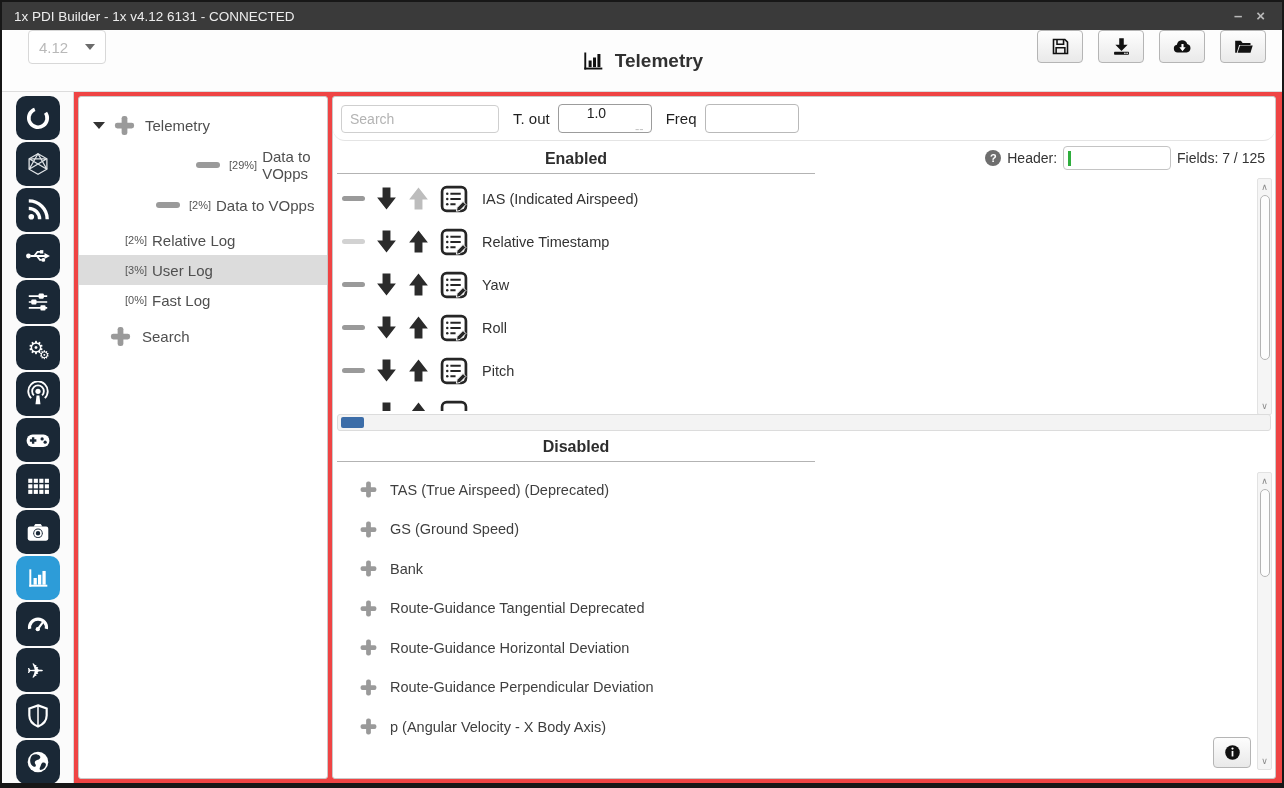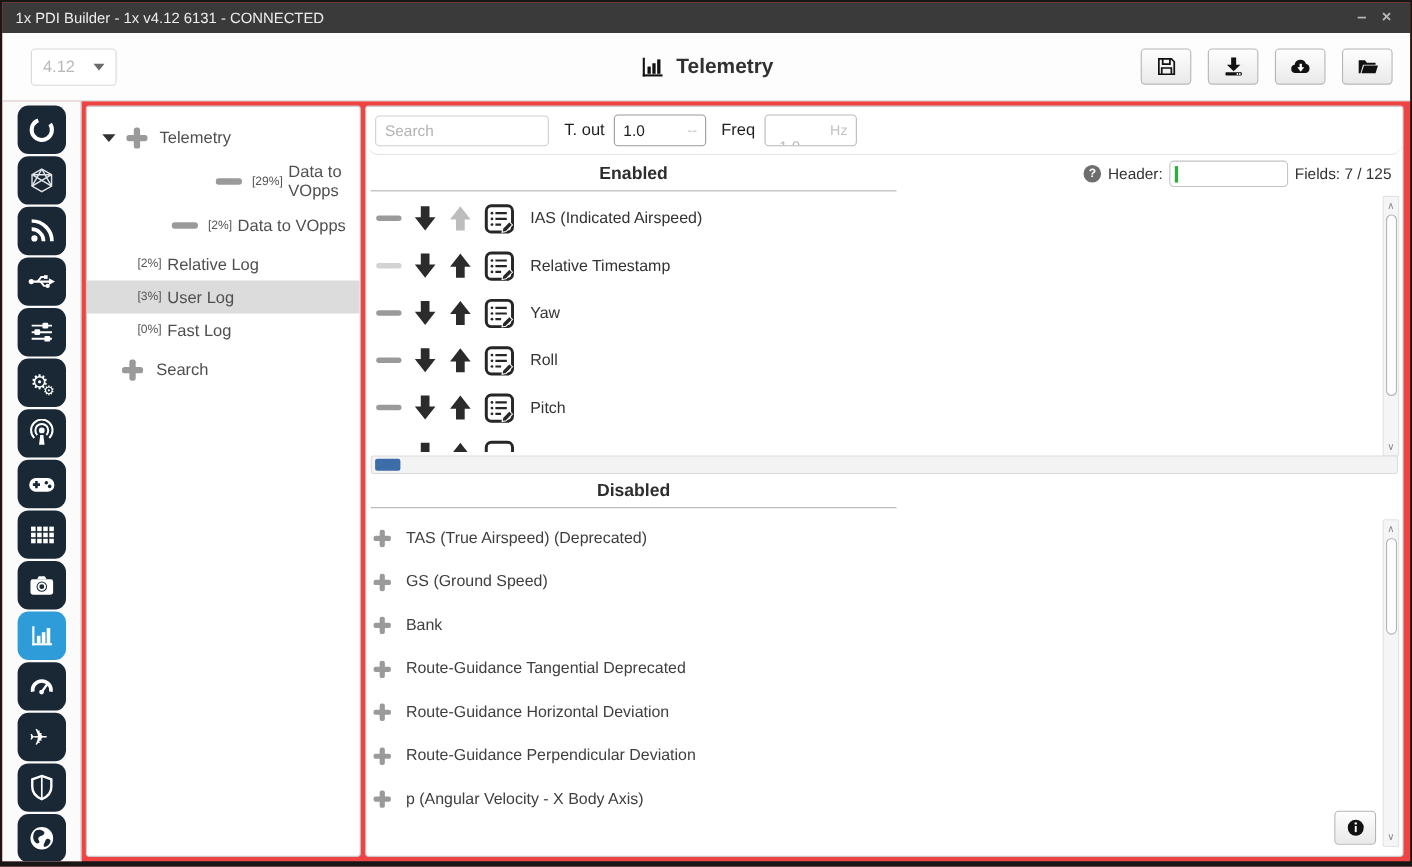--- a/index.html
+++ b/index.html
@@ -9,21 +9,21 @@
             border-bottom-width:5px; position:relative; overflow:hidden; }
 
   
   .titlebar { height:28px; background:#3a3a3a; color:#ededed; display:flex; align-items:center;
               font-size:13.5px; padding:0 10px 0 12px; }
   .titlebar .spacer { flex:1; }
   .win-btn { color:#b9b9b9; font-size:15px; font-weight:bold; padding:0 7px; cursor:default; line-height:26px; }
 
   
   .appheader { height:62px; background:#fdfdfd; border-bottom:1px solid #dcdcdc; display:flex;
-               align-items:center; position:relative; }
+               position:relative; }
   .version-box { margin-left:26px; width:78px; height:34px; border:1px solid #d8d8d8; border-radius:4px;
                  background:#fff; display:flex; align-items:center; padding:0 10px; color:#b9b9b9; font-size:15px; }
   .version-box .caret { margin-left:auto; width:0; height:0; border-left:5px solid transparent;
                         border-right:5px solid transparent; border-top:6px solid #6b6b6b; }
   .page-title-wrap { position:absolute; left:50%; top:50%; transform:translate(-50%,-50%);
                      display:flex; align-items:center; gap:10px; }
   .page-title-wrap svg { width:24px; height:24px; }
   .page-title { font-size:19px; font-weight:bold; color:#313131; }
   .toolbar { margin-left:auto; display:flex; gap:15px; padding-right:16px; }
   .tool-btn { width:46px; height:33px; border:1px solid #b5b5b5; border-radius:4px;
@@ -56,22 +56,22 @@
   
   .mainpanel { flex:1; margin:4px 6px 6px 2px; background:#fff; border:1px solid #c9c9c9;
                border-radius:3px; display:flex; flex-direction:column; overflow:hidden; }
 
   .controls { height:44px; display:flex; align-items:center; gap:8px; padding:0 8px;
               border-bottom:1px solid #e4e4e4;border-radius:12px; }
   .search-input { width:158px; height:28px; border:1px solid #cfcfcf; border-radius:4px;
                   padding:0 8px; font-size:14px; color:#333; font-family:inherit; outline:none; }
   .search-input::placeholder { color:#b3b3b3; }
   .ctrl-label { font-size:15px; color:#1f1f1f; margin-left:6px; }
-  .unit-box { width:84px; height:29px; border:1px solid #9c9c9c; border-radius:4px; display:flex;
-              align-items:center; background:#fff; overflow:hidden; }
+  .unit-box { width:94px; height:29px; border:1px solid #9c9c9c; border-radius:4px; display:flex;
+              align-items:center; background:#fff; overflow:hidden;flex-direction:column; }
   .unit-box input { border:none; outline:none; width:52px; padding-left:8px; font-size:14px;
                     color:#222; font-family:inherit; background:transparent; }
   .unit-box .unit { margin-left:auto; padding-right:7px; font-size:13px; color:#c3c3c3; }
   .unit-box.disabled { border-color:#b9b9b9; }
   .unit-box.disabled input { color:#b9b9b9;margin-top:28px; }
 
   .section-head { display:flex; align-items:flex-end; padding-top:5px; }
   .head-title { width:478px; text-align:center; font-weight:bold; font-size:16px; color:#2d2d2d;
                 border-bottom:1px solid #b3b3b3; padding-bottom:5px; margin-left:4px; }
   .head-right { margin-left:auto; display:flex; align-items:center; gap:6px;
@@ -106,21 +106,21 @@
   .vs-dis { right:3px; top:39px; height:298px; }
   .vs-dis .vthumb { top:16px; height:88px; }
 
   .hscroll { height:17px; margin:3px 4px 2px 4px; background:#f3f3f3; border:1px solid #dcdcdc;
              border-radius:3px; position:relative; }
   .hthumb { position:absolute; left:3px; top:2px; width:23px; height:11px; background:#3c6da8;
             border-radius:2px; }
 
   .disabled-section { flex:1; position:relative; }
   .dis-list { padding-top:8px; }
-  .dis-row { height:39.5px; display:flex; align-items:center; gap:12px; padding-left:5px; }
+  .dis-row { height:39.5px; display:flex; align-items:center; gap:12px; padding-left:26px; }
   .dis-row .label { font-size:14.5px; color:#3f3f3f; }
   .info-btn { position:absolute; right:24px; bottom:10px; width:38px; height:31px;
               border:1px solid #b5b5b5; border-radius:4px; background:linear-gradient(#fdfdfd,#e9e9e9);
               display:flex; align-items:center; justify-content:center; }
   .info-btn svg { width:19px; height:19px; }
 </style>
 </head>
 <body>
 
 <div class="window">

